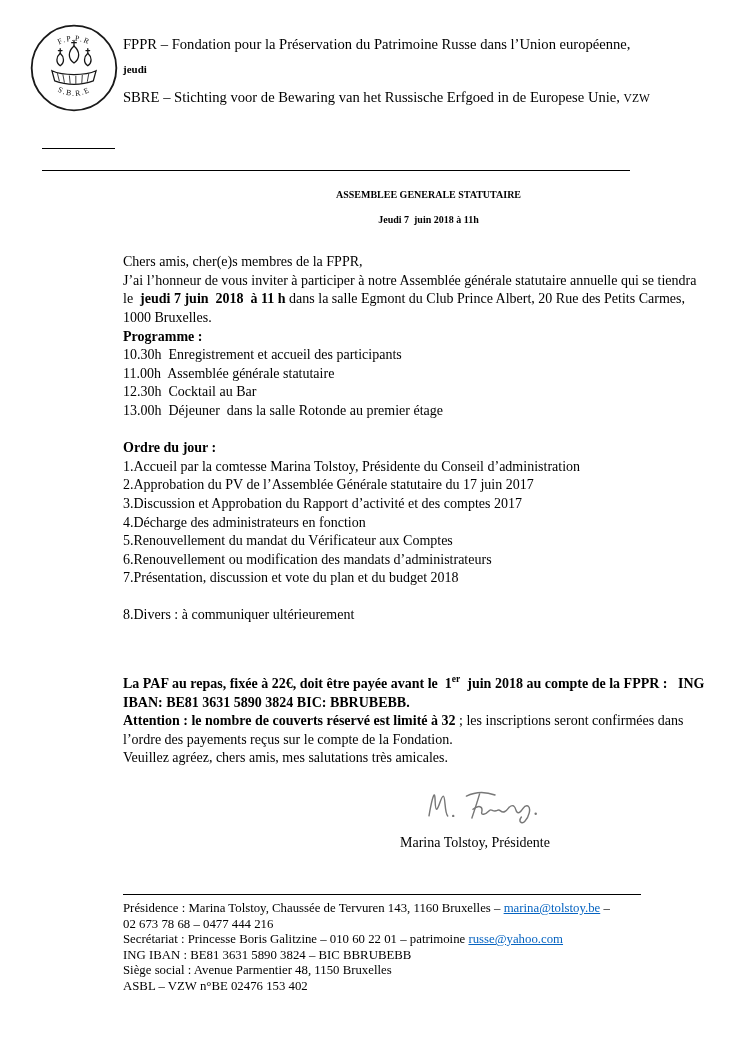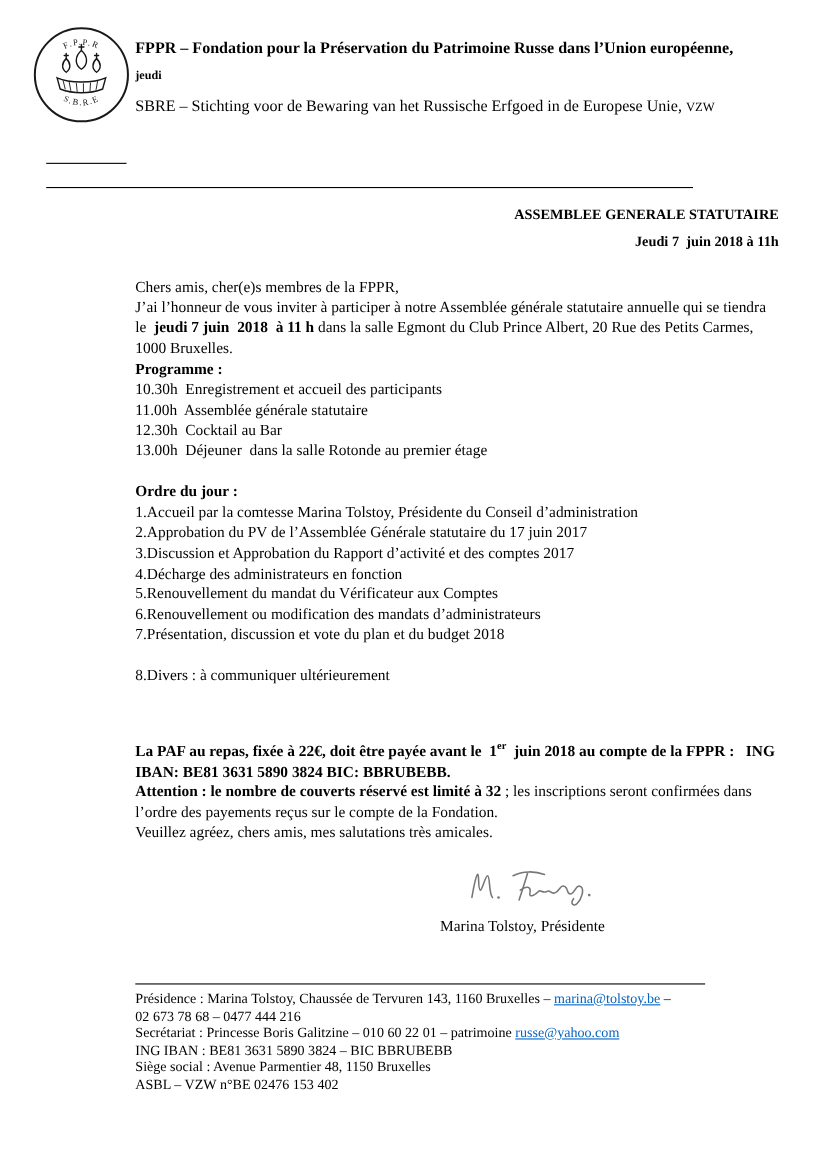--- a/index.html
+++ b/index.html
@@ -11,34 +11,34 @@
     background: var(--page-bg, #ffffff);
     color: #000;
     font-family: "Liberation Serif", "DejaVu Serif", serif;
     overflow: hidden;
   }
   p { margin: 0; }
 
   
   .logo { position: absolute; left: 28px; top: 22px; width: 92px; height: 92px; }
   .orgs { position: absolute; left: 123px; top: 36px; width: 600px; }
-  .org-fr { font-weight: bold; font-size: 14.6px; white-space: nowrap; }
+  .org-fr { font-weight: normal; font-size: 14.6px; white-space: nowrap; }
   .org-type { font-weight: bold; font-size: 11px; margin-top: 10px; }
   .org-nl { font-weight: normal; font-size: 14.6px; white-space: nowrap; margin-top: 14px; }
   .vzw { font-size: 11.5px; }
   .rule-short { position: absolute; left: 42px; top: 148px; width: 73px; border-top: 1.3px solid #000; }
   .rule-long  { position: absolute; left: 42px; top: 170px; width: 588px; border-top: 1.3px solid #000; }
 
   
   .content {
     position: absolute; left: 123px; top: 186px; width: 585px;
     font-size: 14px; line-height: 18.6px;
   }
   .line { white-space: pre-wrap; }
-  .title { font-weight: bold; text-align: right; font-size: 13px; white-space: pre-wrap; padding-left: 26px; }
+  .title { font-weight: bold; text-align: center; font-size: 10px; white-space: pre-wrap; padding-left: 26px; }
   .sub { margin-top: 6px; margin-bottom: 24px; }
   .b { font-weight: bold; }
   .mt18 { margin-top: 18.6px; }
   .mt50 { margin-top: 50px; }
   .mt36 { }
   sup { font-size: 9.5px; vertical-align: super; line-height: 0; }
 
   .signature { margin: 14px 0 4px 295px; width: 132px; height: 48px; }
   .sig-name { margin-left: 277px; }
 

